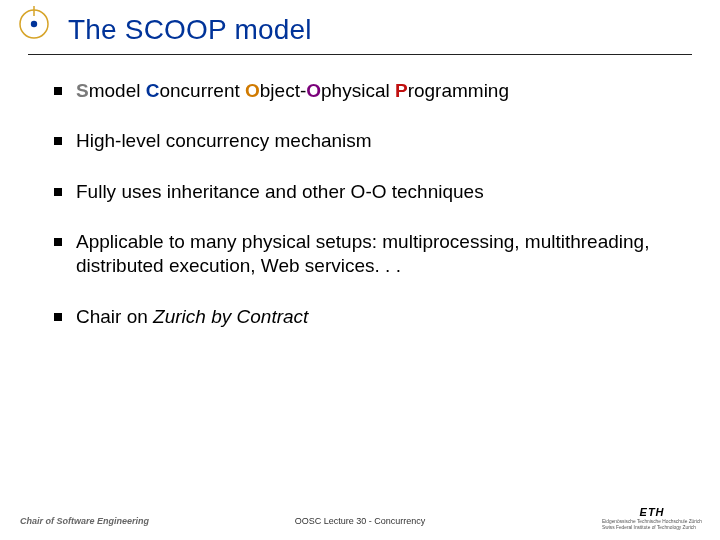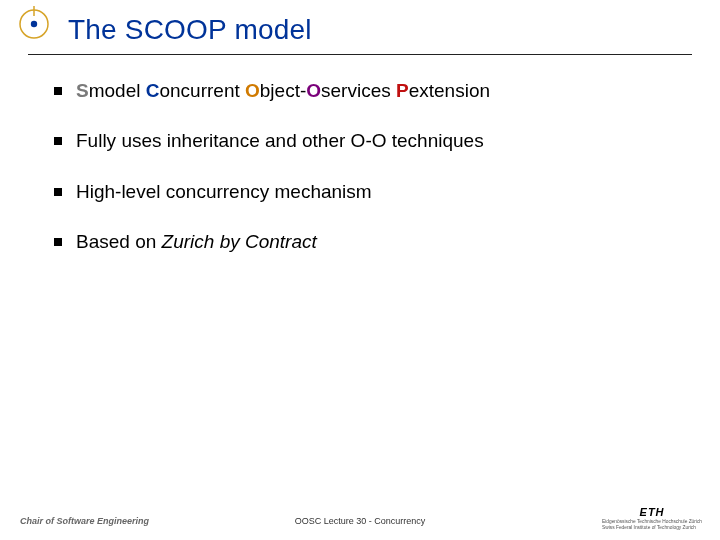--- a/index.html
+++ b/index.html
@@ -41,27 +41,28 @@
     </div>
     <h1 class="title">The SCOOP model</h1>
   </div>
   <hr class="rule">
 
   <div class="body">
     <ul class="bullets">
       <li>
         <span class="acronym-letter pos-s">S</span><span>model </span>
         <span class="acronym-letter pos-c">C</span><span>oncurrent </span>
-        <span class="acronym-letter pos-o1">O</span><span>bject</span><span>-</span><span class="acronym-letter pos-o2">O</span><span>services </span>
-        <span class="acronym-letter pos-p">P</span><span>extension</span>
+        <span class="acronym-letter pos-o1">O</span><span>bject</span><span>-</span><span class="acronym-letter pos-o2">O</span><span>physical </span>
+        <span class="acronym-letter pos-p">P</span><span>rogramming</span>
       </li>
+      <li>High-level concurrency mechanism</li>
       <li>Fully uses inheritance and other O-O techniques</li>
-      <li>High-level concurrency mechanism</li>
+      <li>Applicable to many physical setups: multiprocessing, multithreading, distributed execution, Web services. . .</li>
       <li>
-        <span>Based on </span><span class="italic">Zurich by Contract</span>
+        <span>Chair on </span><span class="italic">Zurich by Contract</span>
       </li>
     </ul>
   </div>
 
   <div class="footer">
     <div class="footer-left">Chair of Software Engineering</div>
     <div class="footer-center">OOSC  Lecture 30 - Concurrency</div>
     <div class="footer-right">
       <div class="eth-logo">ETH</div>
       <div class="eth-sub">Eidgenössische Technische Hochschule Zürich</div>

